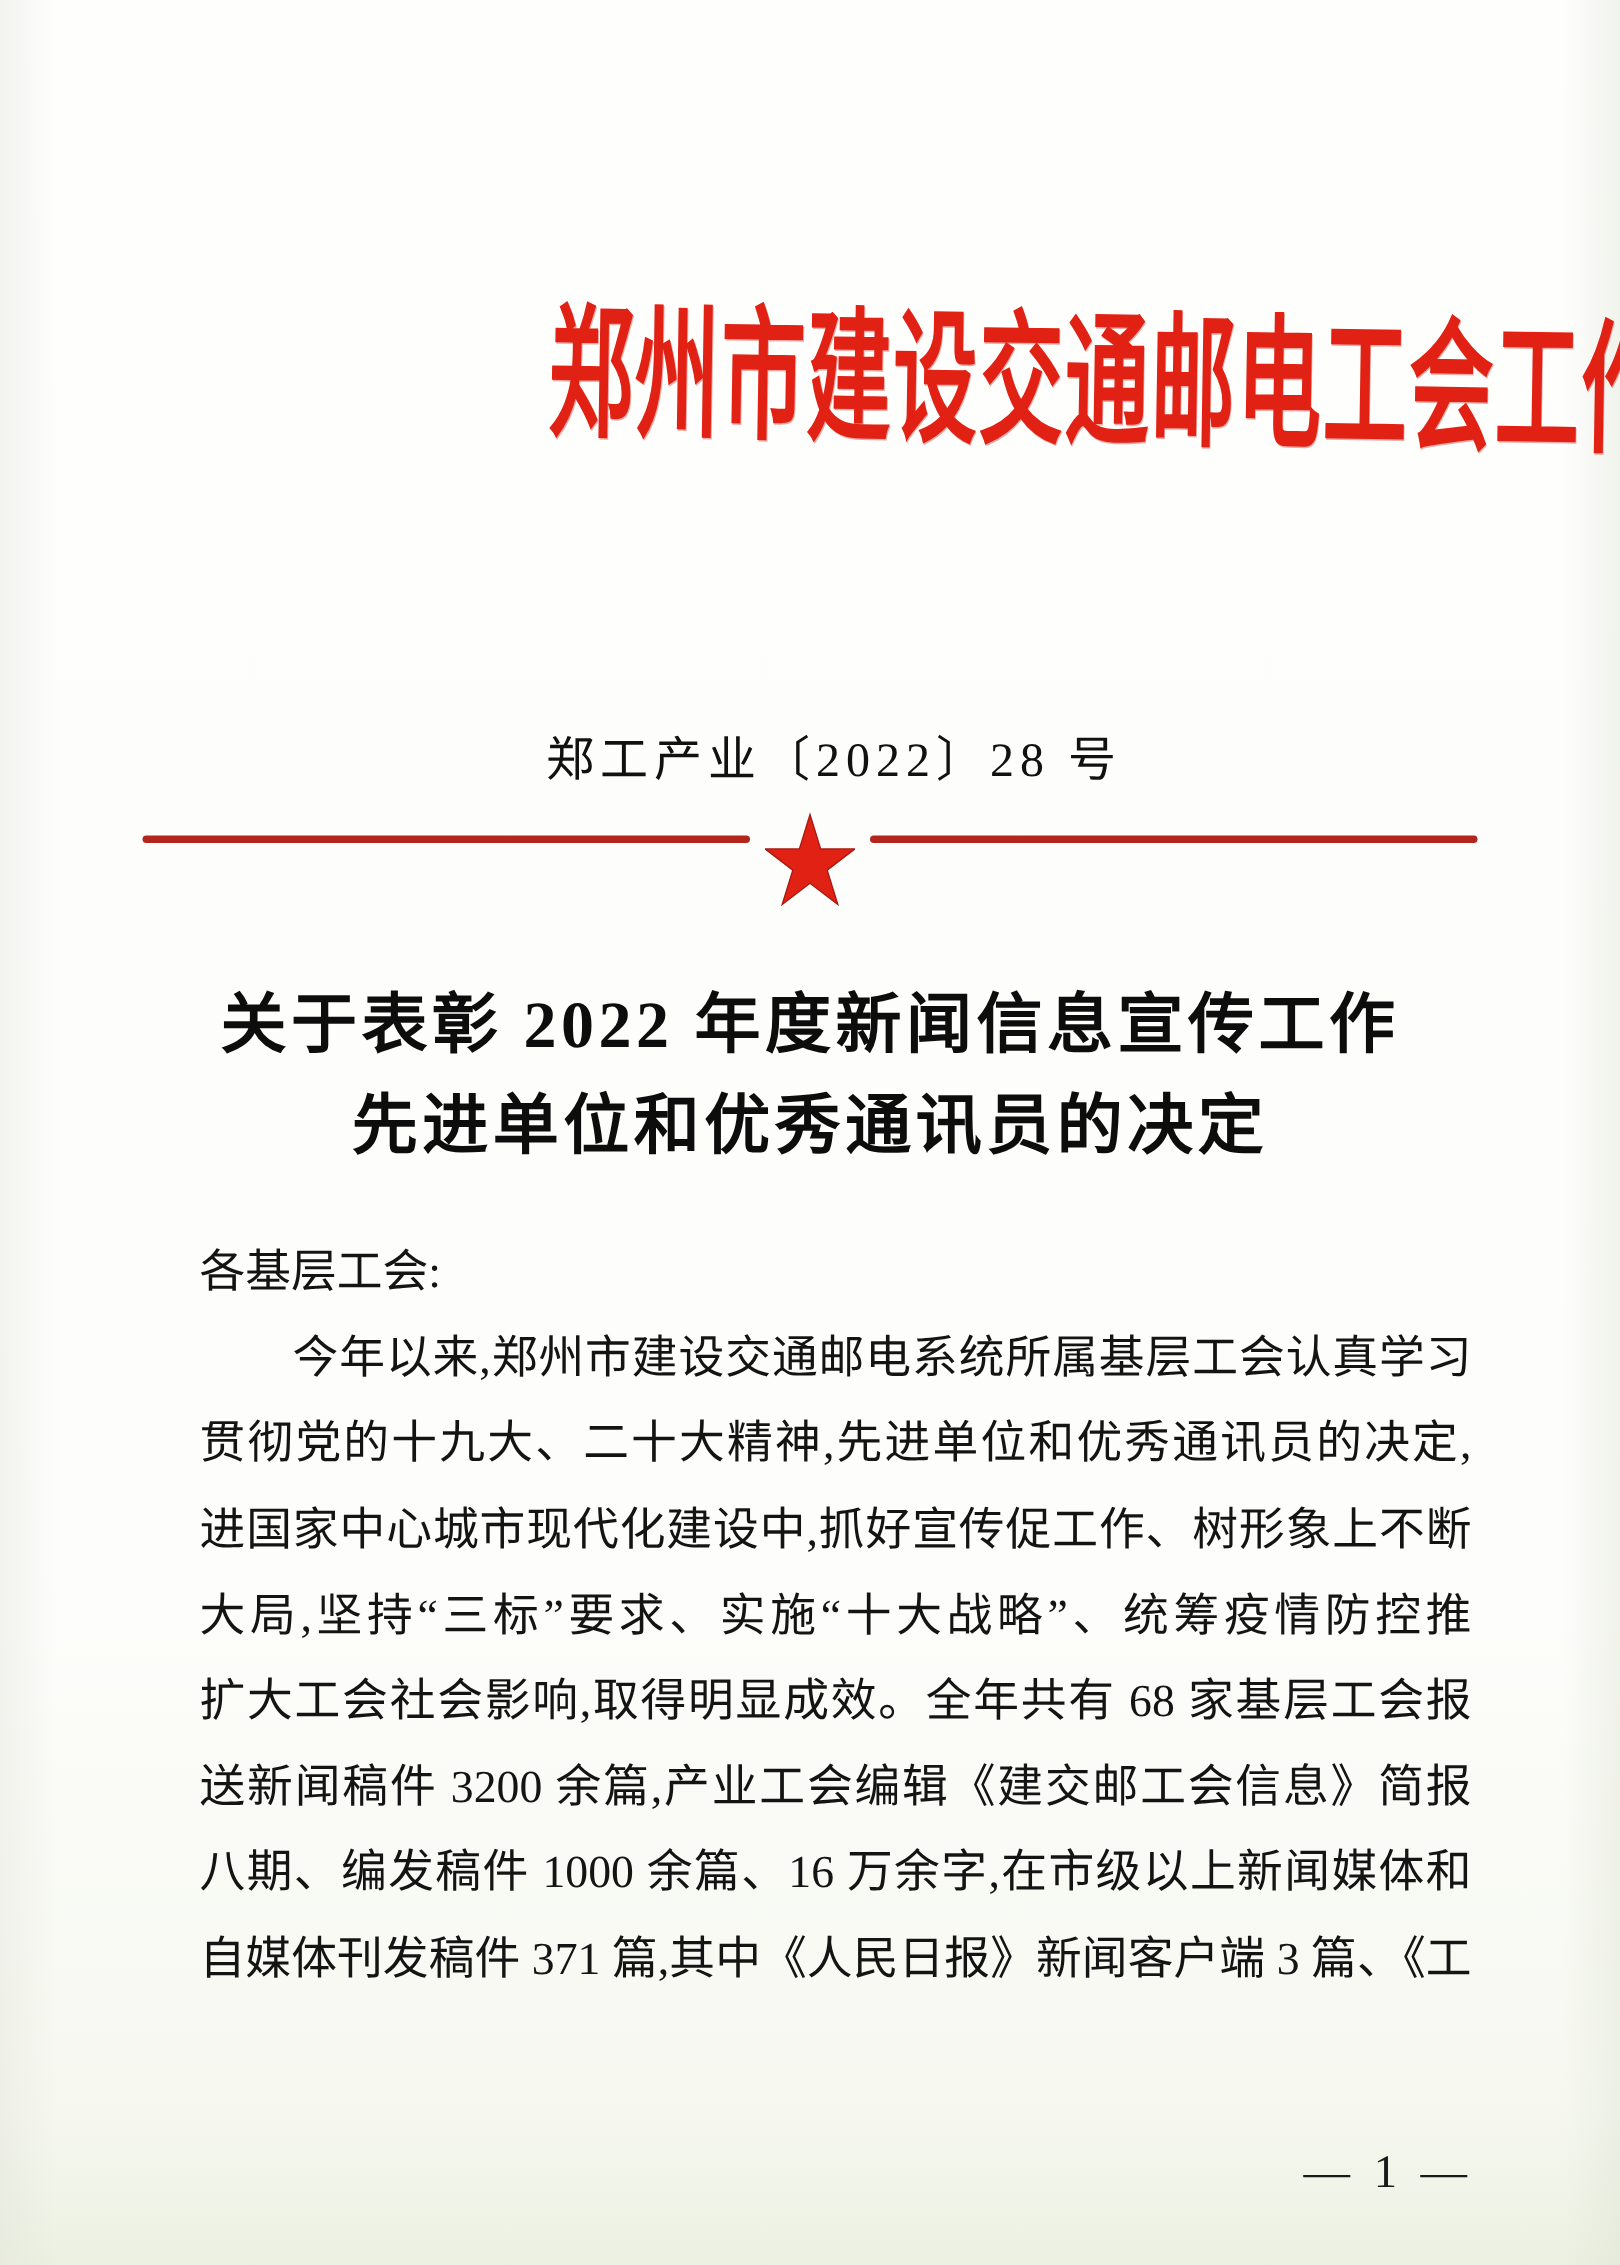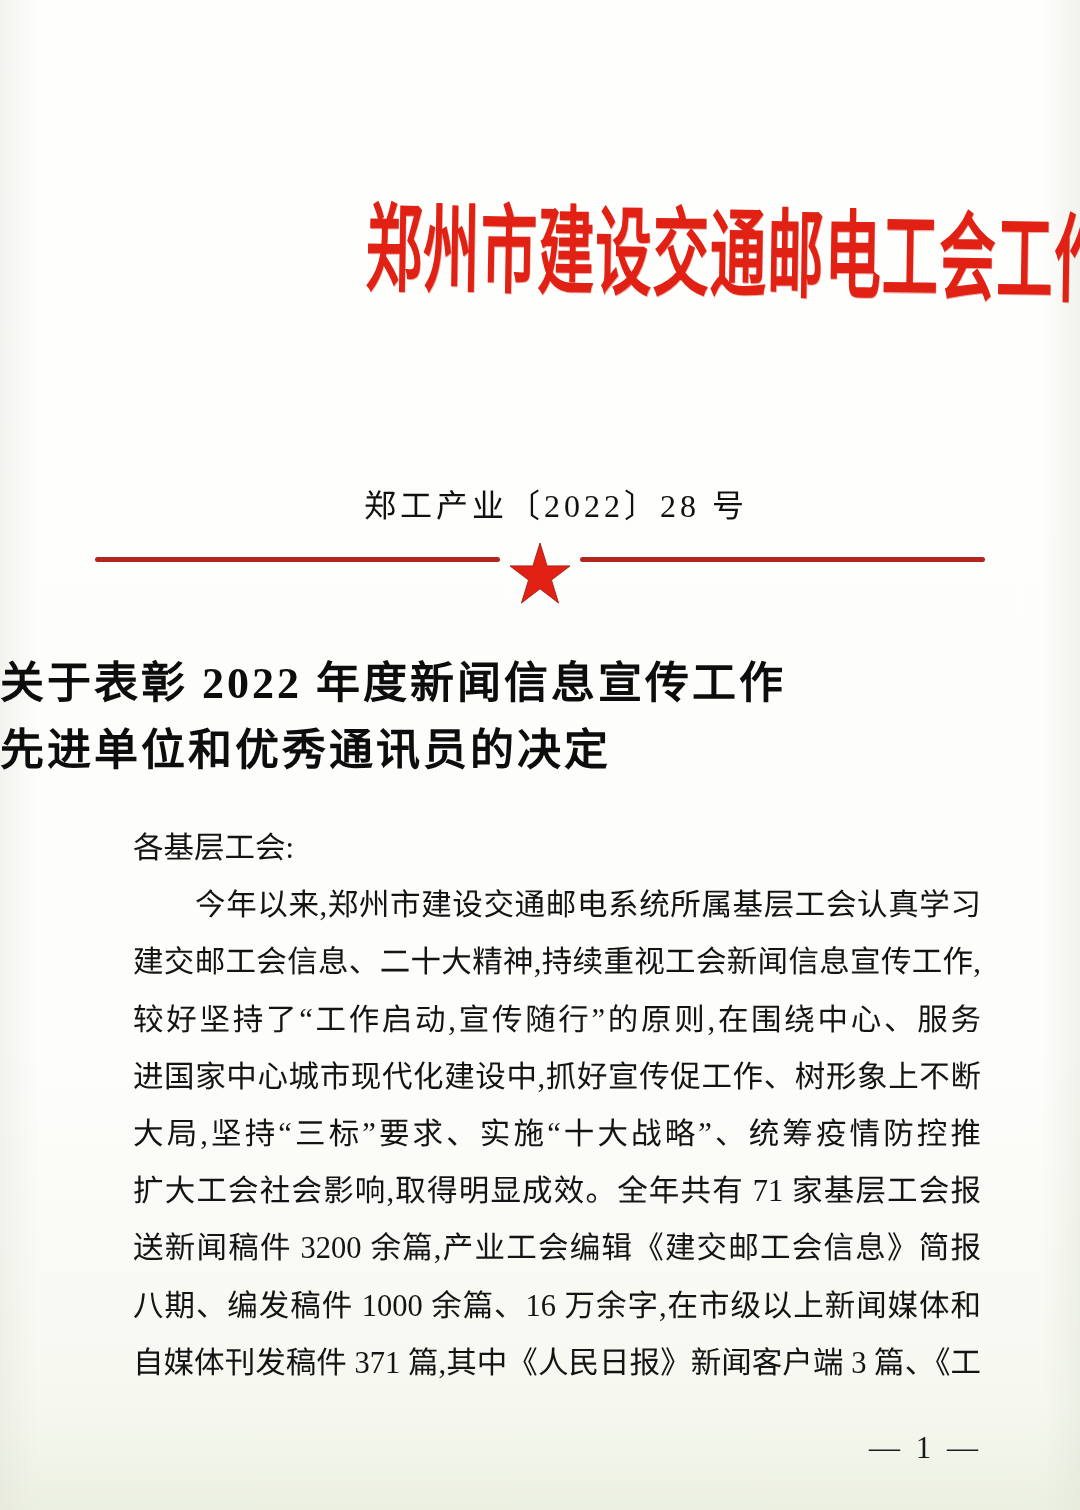--- a/index.html
+++ b/index.html
@@ -78,21 +78,21 @@
     margin: 0 10px;
     flex: 0 0 auto;
   }
 
   
   .doc-title {
     position: absolute;
     top: 650px;
     left: 0;
     width: 100%;
-    text-align: left;
+    text-align: center;
     font-size: 44px;
     line-height: 67px;
     font-weight: bold;
     letter-spacing: 3px;
     color: #0d0d0d;
   }
 
   
   .body-block {
     position: absolute;
@@ -150,25 +150,24 @@
   </div>
 
   <div class="doc-title">
     <div>关于表彰 2022 年度新闻信息宣传工作</div>
     <div>先进单位和优秀通讯员的决定</div>
   </div>
 
   <div class="body-block">
     <div class="body-line salutation">各基层工会:</div>
     <div class="body-line par-first">今年以来,郑州市建设交通邮电系统所属基层工会认真学习</div>
-    <div class="body-line">建交邮工会信息、二十大精神,持续重视工会新闻信息宣传工作,</div>
-    <div class="body-line">较好坚持了“工作启动,宣传随行”的原则,在围绕中心、服务</div>
+    <div class="body-line">贯彻党的十九大、二十大精神,先进单位和优秀通讯员的决定,</div>
     <div class="body-line">进国家中心城市现代化建设中,抓好宣传促工作、树形象上不断</div>
     <div class="body-line">大局,坚持“三标”要求、实施“十大战略”、统筹疫情防控推</div>
-    <div class="body-line">扩大工会社会影响,取得明显成效。全年共有 71 家基层工会报</div>
+    <div class="body-line">扩大工会社会影响,取得明显成效。全年共有 68 家基层工会报</div>
     <div class="body-line">送新闻稿件 3200 余篇,产业工会编辑《建交邮工会信息》简报</div>
     <div class="body-line">八期、编发稿件 1000 余篇、16 万余字,在市级以上新闻媒体和</div>
     <div class="body-line">自媒体刊发稿件 371 篇,其中《人民日报》新闻客户端 3 篇、《工</div>
   </div>
 
   <div class="page-number">— 1 —</div>
 
 </div>
 
 </body></html>

